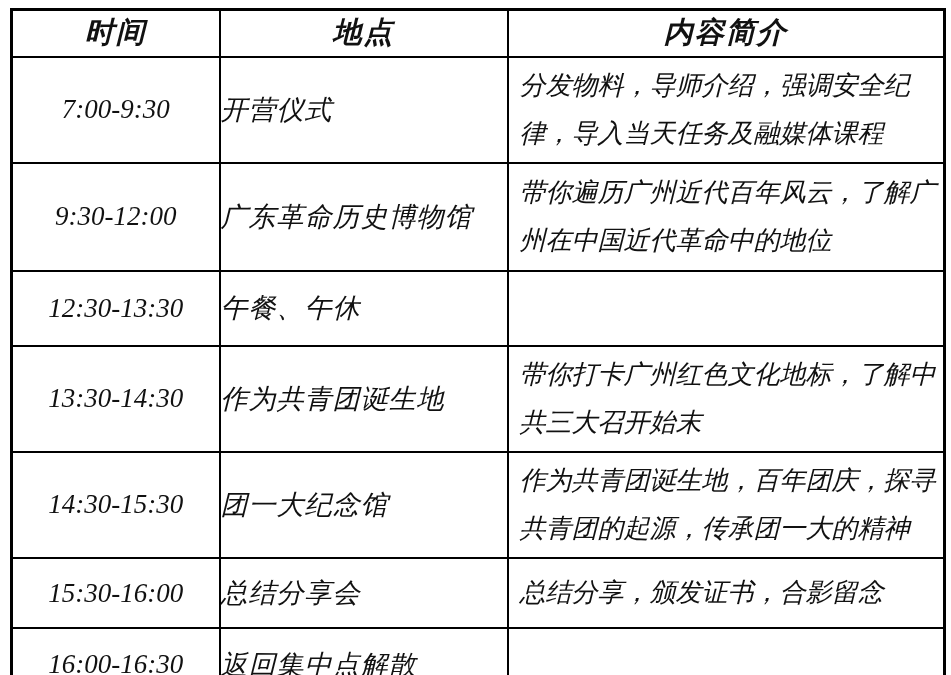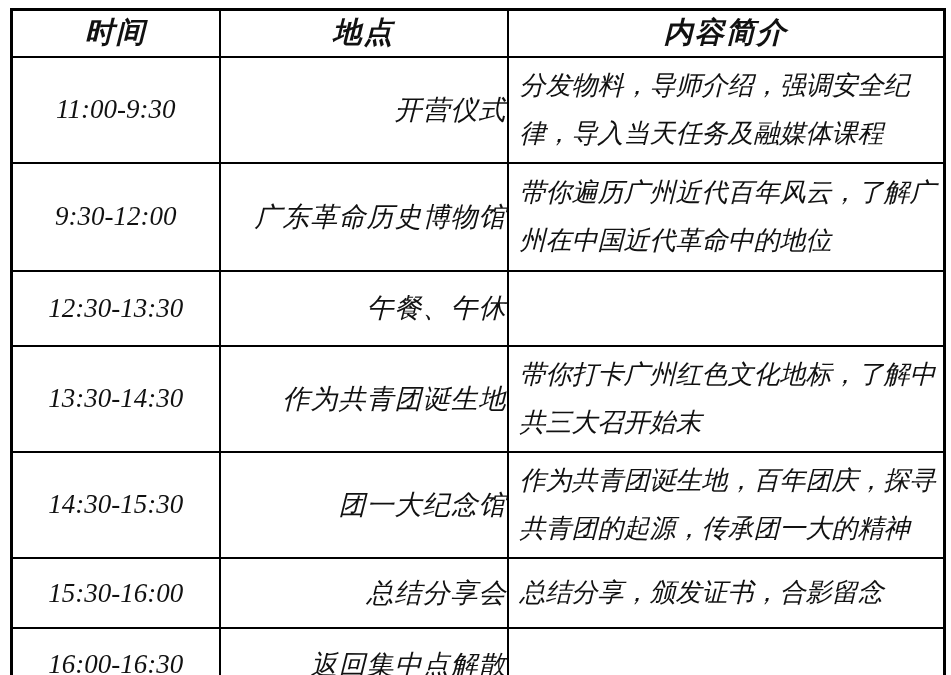--- a/index.html
+++ b/index.html
@@ -43,21 +43,21 @@
     font-weight: bold;
     text-align: center;
     letter-spacing: 2px;
   }
   td.time {
     text-align: center;
     font-size: 27px;
     white-space: nowrap;
   }
   td.place {
-    text-align: right;
+    text-align: left;
     font-size: 27px;
     letter-spacing: 1px;
   }
   td.desc {
     text-align: left;
     font-size: 26px;
     line-height: 1.85;
     padding: 4px 6px 4px 11px;
     margin-left: 12px;
   }
@@ -81,21 +81,21 @@
     </colgroup>
     <thead>
       <tr>
         <th>时间</th>
         <th>地点</th>
         <th>内容简介</th>
       </tr>
     </thead>
     <tbody>
       <tr class="r1">
-        <td class="time">11:00-9:30</td>
+        <td class="time">7:00-9:30</td>
         <td class="place">开营仪式</td>
         <td class="desc">分发物料，导师介绍，强调安全纪律，导入当天任务及融媒体课程</td>
       </tr>
       <tr class="r2">
         <td class="time">9:30-12:00</td>
         <td class="place">广东革命历史博物馆</td>
         <td class="desc">带你遍历广州近代百年风云，了解广州在中国近代革命中的地位</td>
       </tr>
       <tr class="r3">
         <td class="time">12:30-13:30</td>

